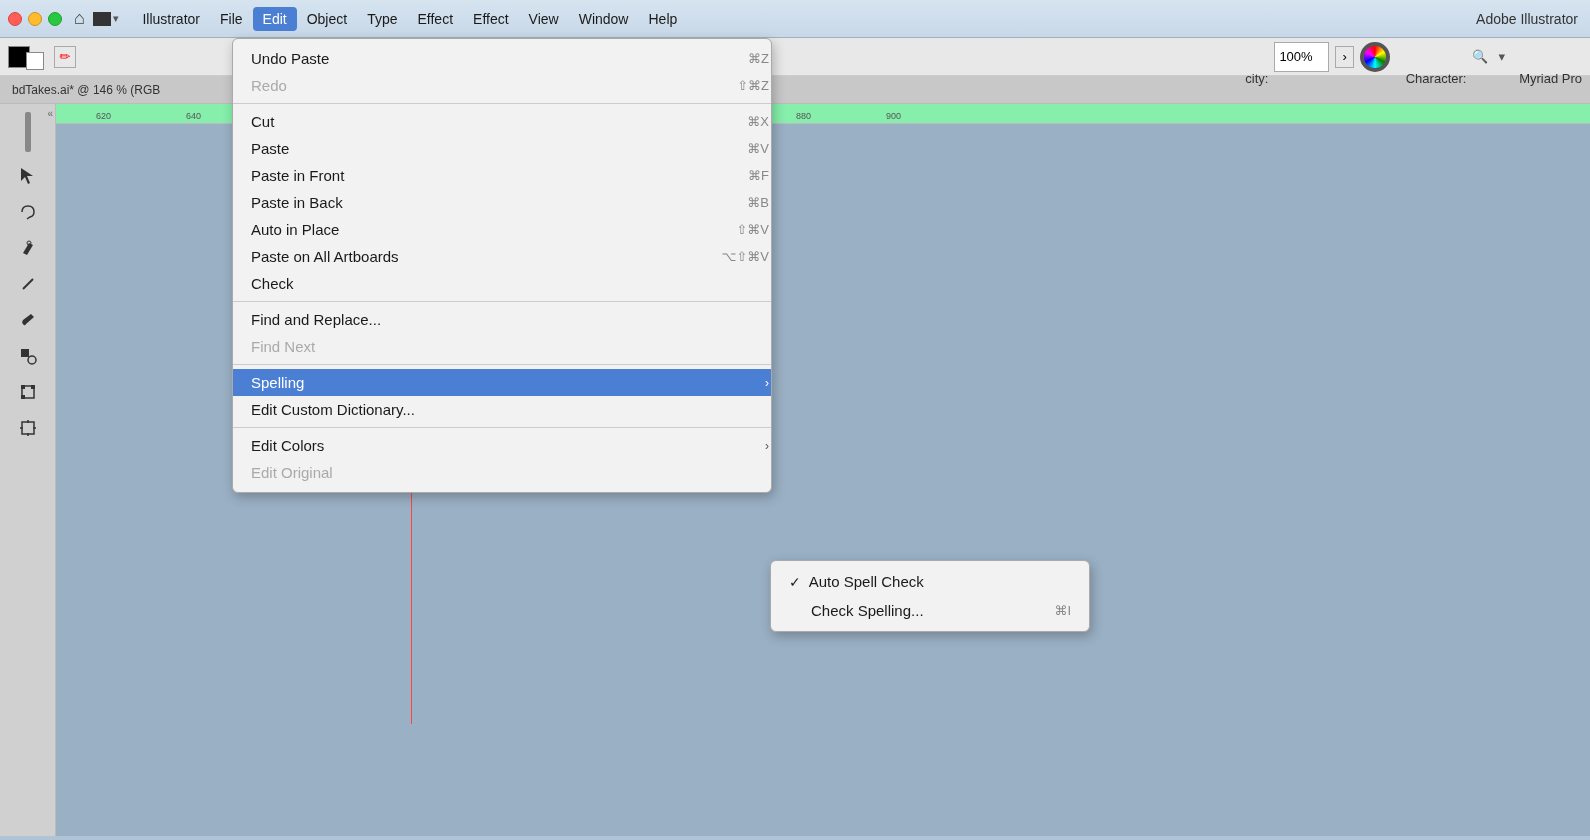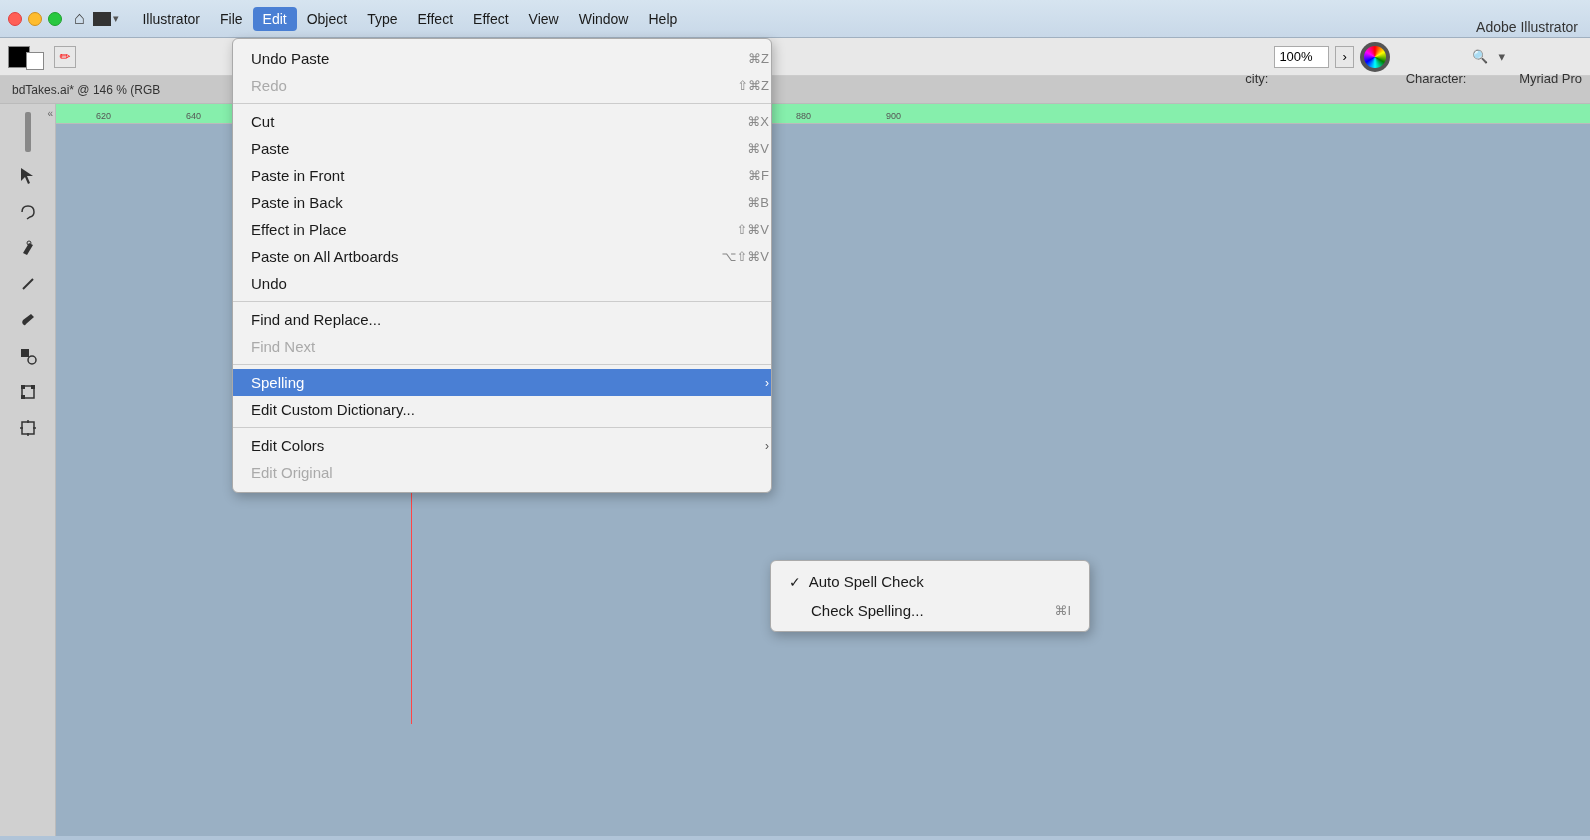--- a/index.html
+++ b/index.html
@@ -240,21 +240,21 @@
       font-size: 13px;
       color: #333;
       margin-top: 44px;
     }
     .toolbar-input {
       width: 55px;
       height: 22px;
       font-size: 13px;
       border: 1px solid #aaa;
       background: white;
-      padding: 6px 4px;
+      padding: 14px 4px;
     }
     .toolbar-btn {
       height: 22px;
       padding: 0 6px;
       font-size: 13px;
       border: 1px solid #aaa;
       background: #e8e8e8;
       cursor: pointer;
     }
 
@@ -267,21 +267,21 @@
       padding: 0 12px;
       font-size: 12px;
       color: #333;
       border-bottom: 1px solid #bbb;
     }
 
     
     .ai-label {
       position: absolute;
       right: 12px;
-      top: 8px;
+      top: 0;
       height: 38px;
       display: flex;
       align-items: center;
       font-size: 14px;
       color: #333;
     }
   </style>
 </head>
 <body>
 
@@ -453,31 +453,31 @@
     <span class="menu-item-label">Paste in Front</span>
     <span class="menu-item-shortcut">⌘F</span>
   </div>
 
   <div class="menu-item">
     <span class="menu-item-label">Paste in Back</span>
     <span class="menu-item-shortcut">⌘B</span>
   </div>
 
   <div class="menu-item">
-    <span class="menu-item-label">Effect in Place</span>
+    <span class="menu-item-label">Auto in Place</span>
     <span class="menu-item-shortcut">⇧⌘V</span>
   </div>
 
   <div class="menu-item">
     <span class="menu-item-label">Paste on All Artboards</span>
     <span class="menu-item-shortcut">⌥⇧⌘V</span>
   </div>
 
   <div class="menu-item">
-    <span class="menu-item-label">Undo</span>
+    <span class="menu-item-label">Check</span>
     <span class="menu-item-shortcut"></span>
   </div>
   <div class="menu-separator"></div>
 
   <div class="menu-item">
     <span class="menu-item-label">Find and Replace...</span>
     <span class="menu-item-shortcut"></span>
   </div>
 
   <div class="menu-item disabled">

